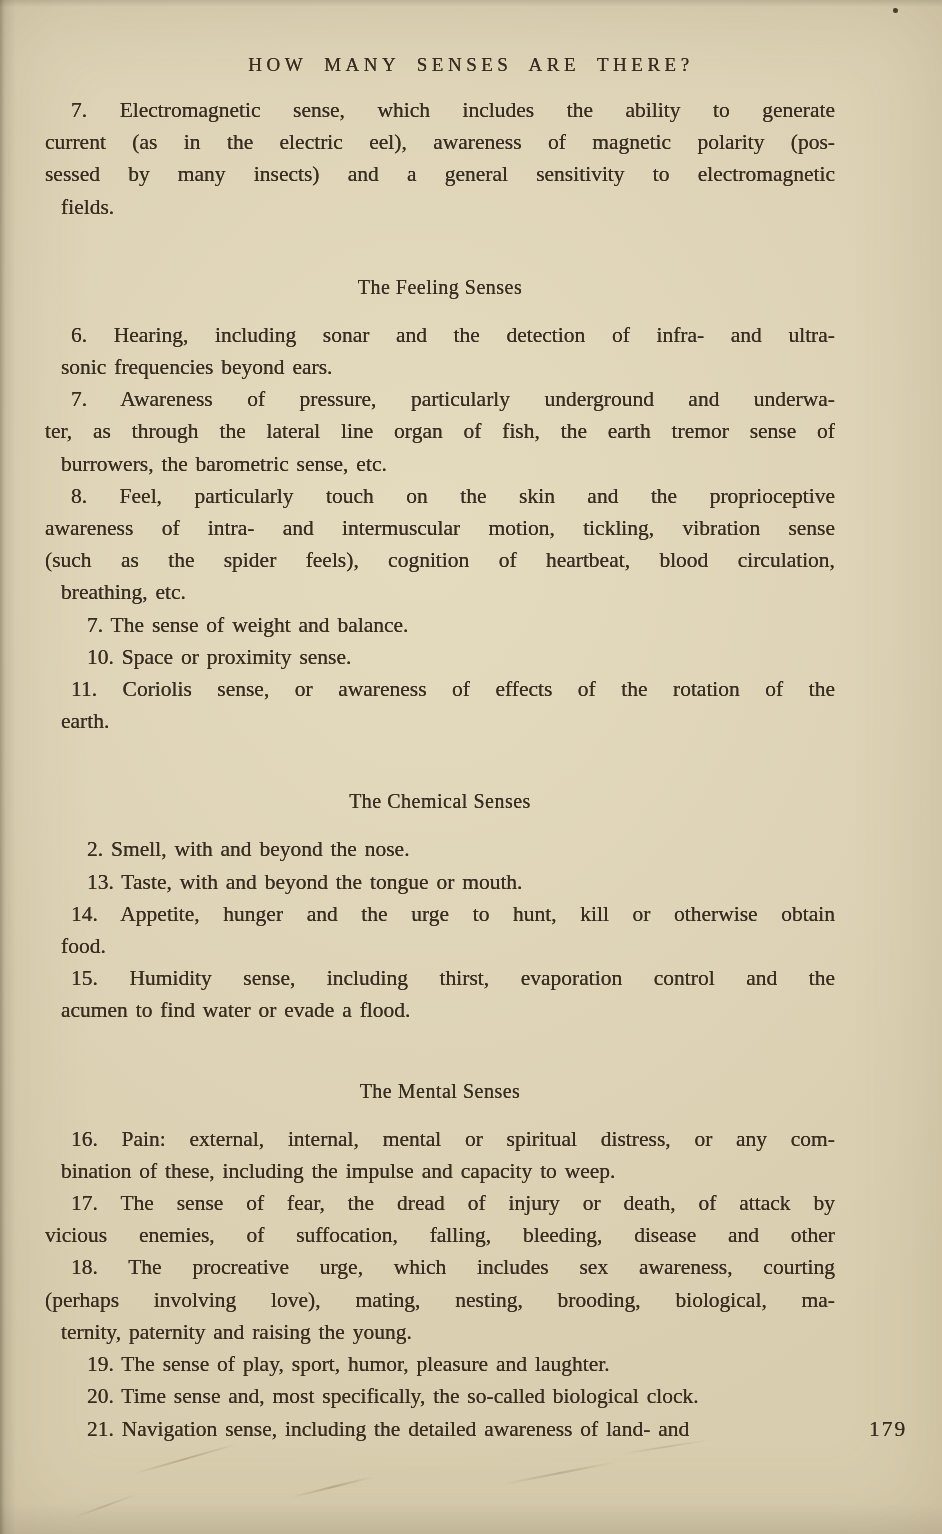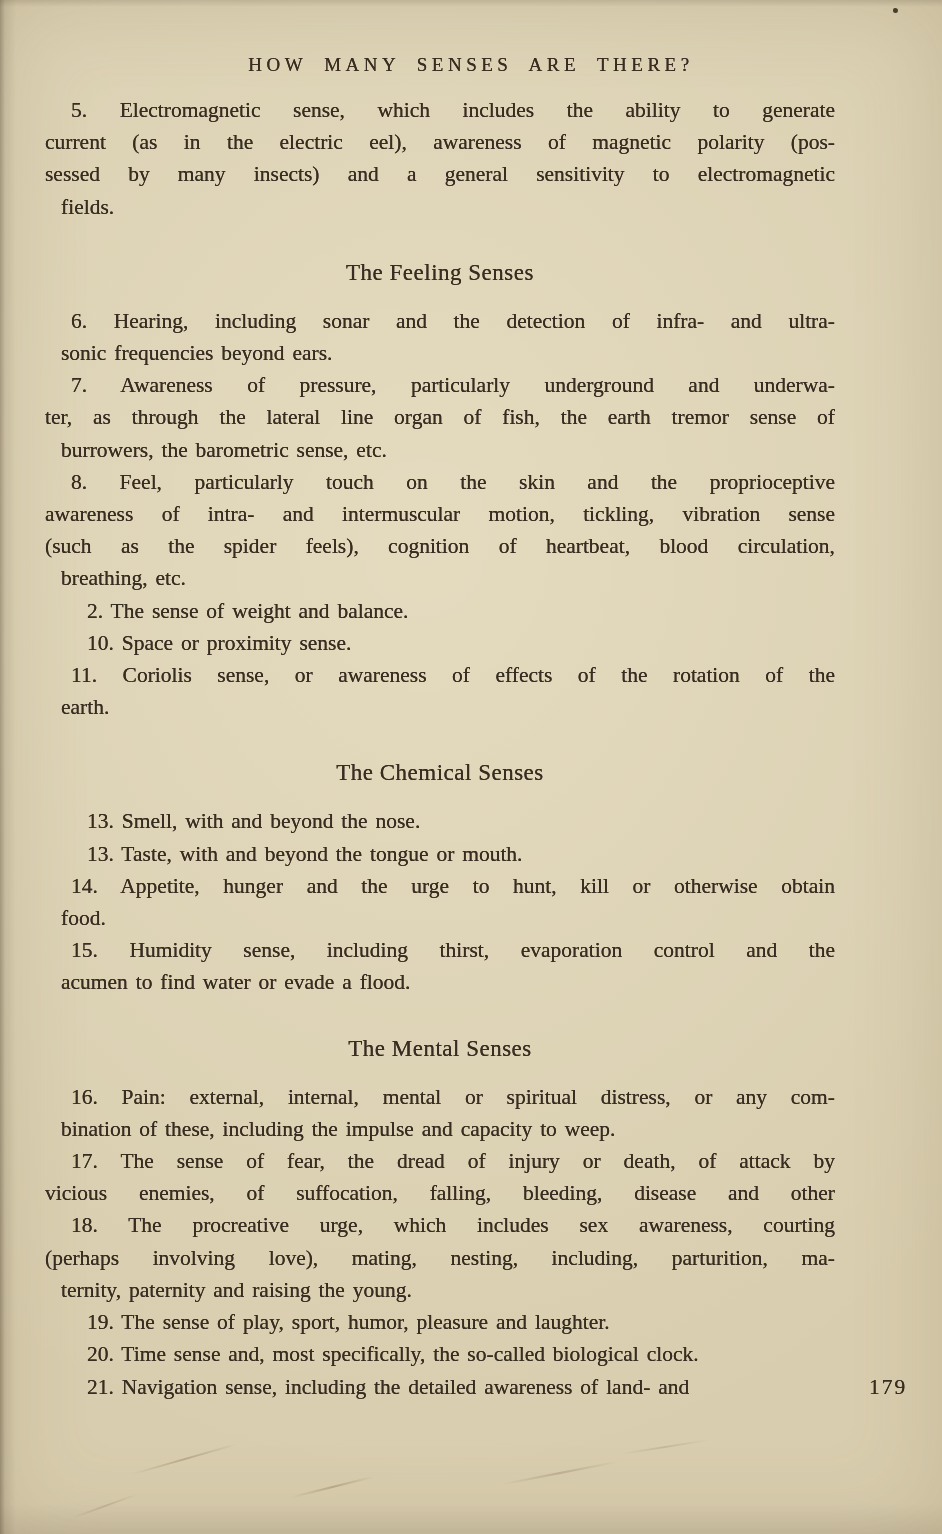--- a/index.html
+++ b/index.html
@@ -30,23 +30,23 @@
   .para { margin:0; }
   .line {
     text-align:justify; text-align-last:justify;
     word-spacing:1px;
     text-shadow:0 0 0.4px currentColor;
     position:relative;
   }
   .line.indent { text-indent:26px; }
   .line.last { text-align:left; text-align-last:auto; word-spacing:2.5px;margin-left:16px; }
   .section-heading {
-    font-size:23px; line-height:32px;
+    font-size:20px; line-height:32px;
     text-align:center;
-    margin:34px 0 16px;
+    margin:48px 0 16px;
     letter-spacing:0.5px;
     text-shadow:0 0 0.5px currentColor;
   }
   .folio {
     position:absolute; right:-72px; top:0;
     width:64px; text-align:right;
     letter-spacing:2px;
     text-shadow:0 0 0.4px currentColor;
   }
   .speck {
@@ -67,21 +67,21 @@
   .scratch.s5 { left:620px; top:1446px; width:90px;  transform:rotate(-9deg);  opacity:.6; }
 </style>
 </head>
 <body>
 
 <div class="page">
   <div class="running-head">HOW MANY SENSES ARE THERE?</div>
 
   <div class="content" id="content">
       <div class="para">
-        <div class="line indent">5. Electromagnetic sense, which includes the ability to generate</div>
+        <div class="line indent">7. Electromagnetic sense, which includes the ability to generate</div>
         <div class="line">current (as in the electric eel), awareness of magnetic polarity (pos-</div>
         <div class="line">sessed by many insects) and a general sensitivity to electromagnetic</div>
         <div class="line last">fields.</div>
       </div>
       <div class="section-heading">The Feeling Senses</div>
       <div class="para">
         <div class="line indent">6. Hearing, including sonar and the detection of infra- and ultra-</div>
         <div class="line last">sonic frequencies beyond ears.</div>
       </div>
       <div class="para">
@@ -89,32 +89,32 @@
         <div class="line">ter, as through the lateral line organ of fish, the earth tremor sense of</div>
         <div class="line last">burrowers, the barometric sense, etc.</div>
       </div>
       <div class="para">
         <div class="line indent">8. Feel, particularly touch on the skin and the proprioceptive</div>
         <div class="line">awareness of intra- and intermuscular motion, tickling, vibration sense</div>
         <div class="line">(such as the spider feels), cognition of heartbeat, blood circulation,</div>
         <div class="line last">breathing, etc.</div>
       </div>
       <div class="para">
-        <div class="line indent last">2. The sense of weight and balance.</div>
+        <div class="line indent last">7. The sense of weight and balance.</div>
       </div>
       <div class="para">
         <div class="line indent last">10. Space or proximity sense.</div>
       </div>
       <div class="para">
         <div class="line indent">11. Coriolis sense, or awareness of effects of the rotation of the</div>
         <div class="line last">earth.</div>
       </div>
       <div class="section-heading">The Chemical Senses</div>
       <div class="para">
-        <div class="line indent last">13. Smell, with and beyond the nose.</div>
+        <div class="line indent last">2. Smell, with and beyond the nose.</div>
       </div>
       <div class="para">
         <div class="line indent last">13. Taste, with and beyond the tongue or mouth.</div>
       </div>
       <div class="para">
         <div class="line indent">14. Appetite, hunger and the urge to hunt, kill or otherwise obtain</div>
         <div class="line last">food.</div>
       </div>
       <div class="para">
         <div class="line indent">15. Humidity sense, including thirst, evaporation control and the</div>
@@ -124,21 +124,21 @@
       <div class="para">
         <div class="line indent">16. Pain: external, internal, mental or spiritual distress, or any com-</div>
         <div class="line last">bination of these, including the impulse and capacity to weep.</div>
       </div>
       <div class="para">
         <div class="line indent">17. The sense of fear, the dread of injury or death, of attack by</div>
         <div class="line">vicious enemies, of suffocation, falling, bleeding, disease and other</div>
       </div>
       <div class="para">
         <div class="line indent">18. The procreative urge, which includes sex awareness, courting</div>
-        <div class="line">(perhaps involving love), mating, nesting, including, parturition, ma-</div>
+        <div class="line">(perhaps involving love), mating, nesting, brooding, biological, ma-</div>
         <div class="line last">ternity, paternity and raising the young.</div>
       </div>
       <div class="para">
         <div class="line indent last">19. The sense of play, sport, humor, pleasure and laughter.</div>
       </div>
       <div class="para">
         <div class="line indent last">20. Time sense and, most specifically, the so-called biological clock.</div>
       </div>
       <div class="para">
         <div class="line indent last">21. Navigation sense, including the detailed awareness of land- and<span class="folio">179</span></div>

